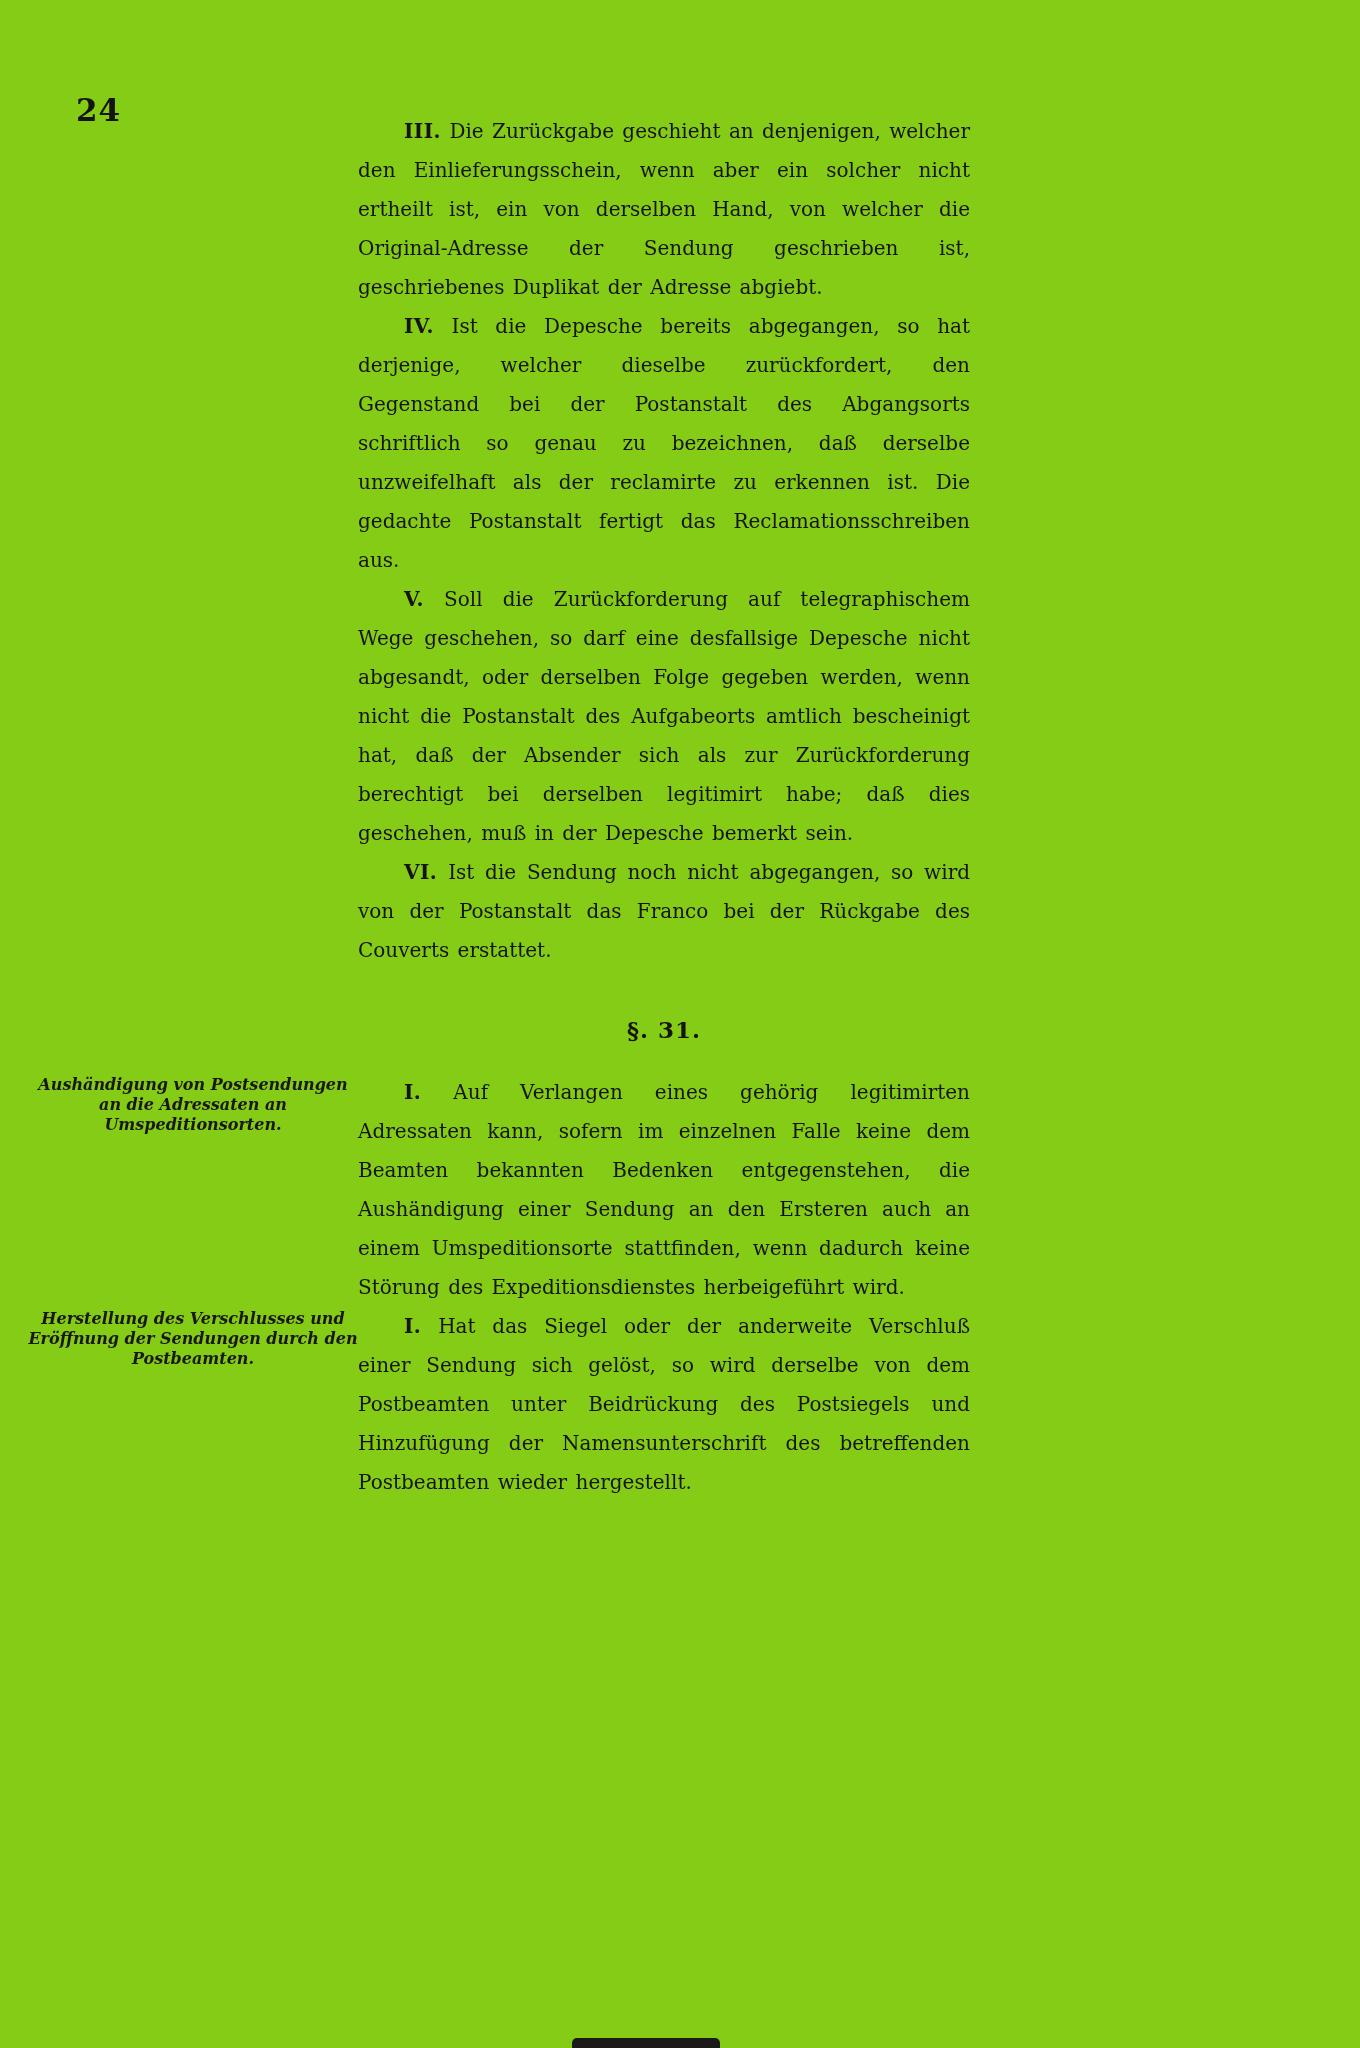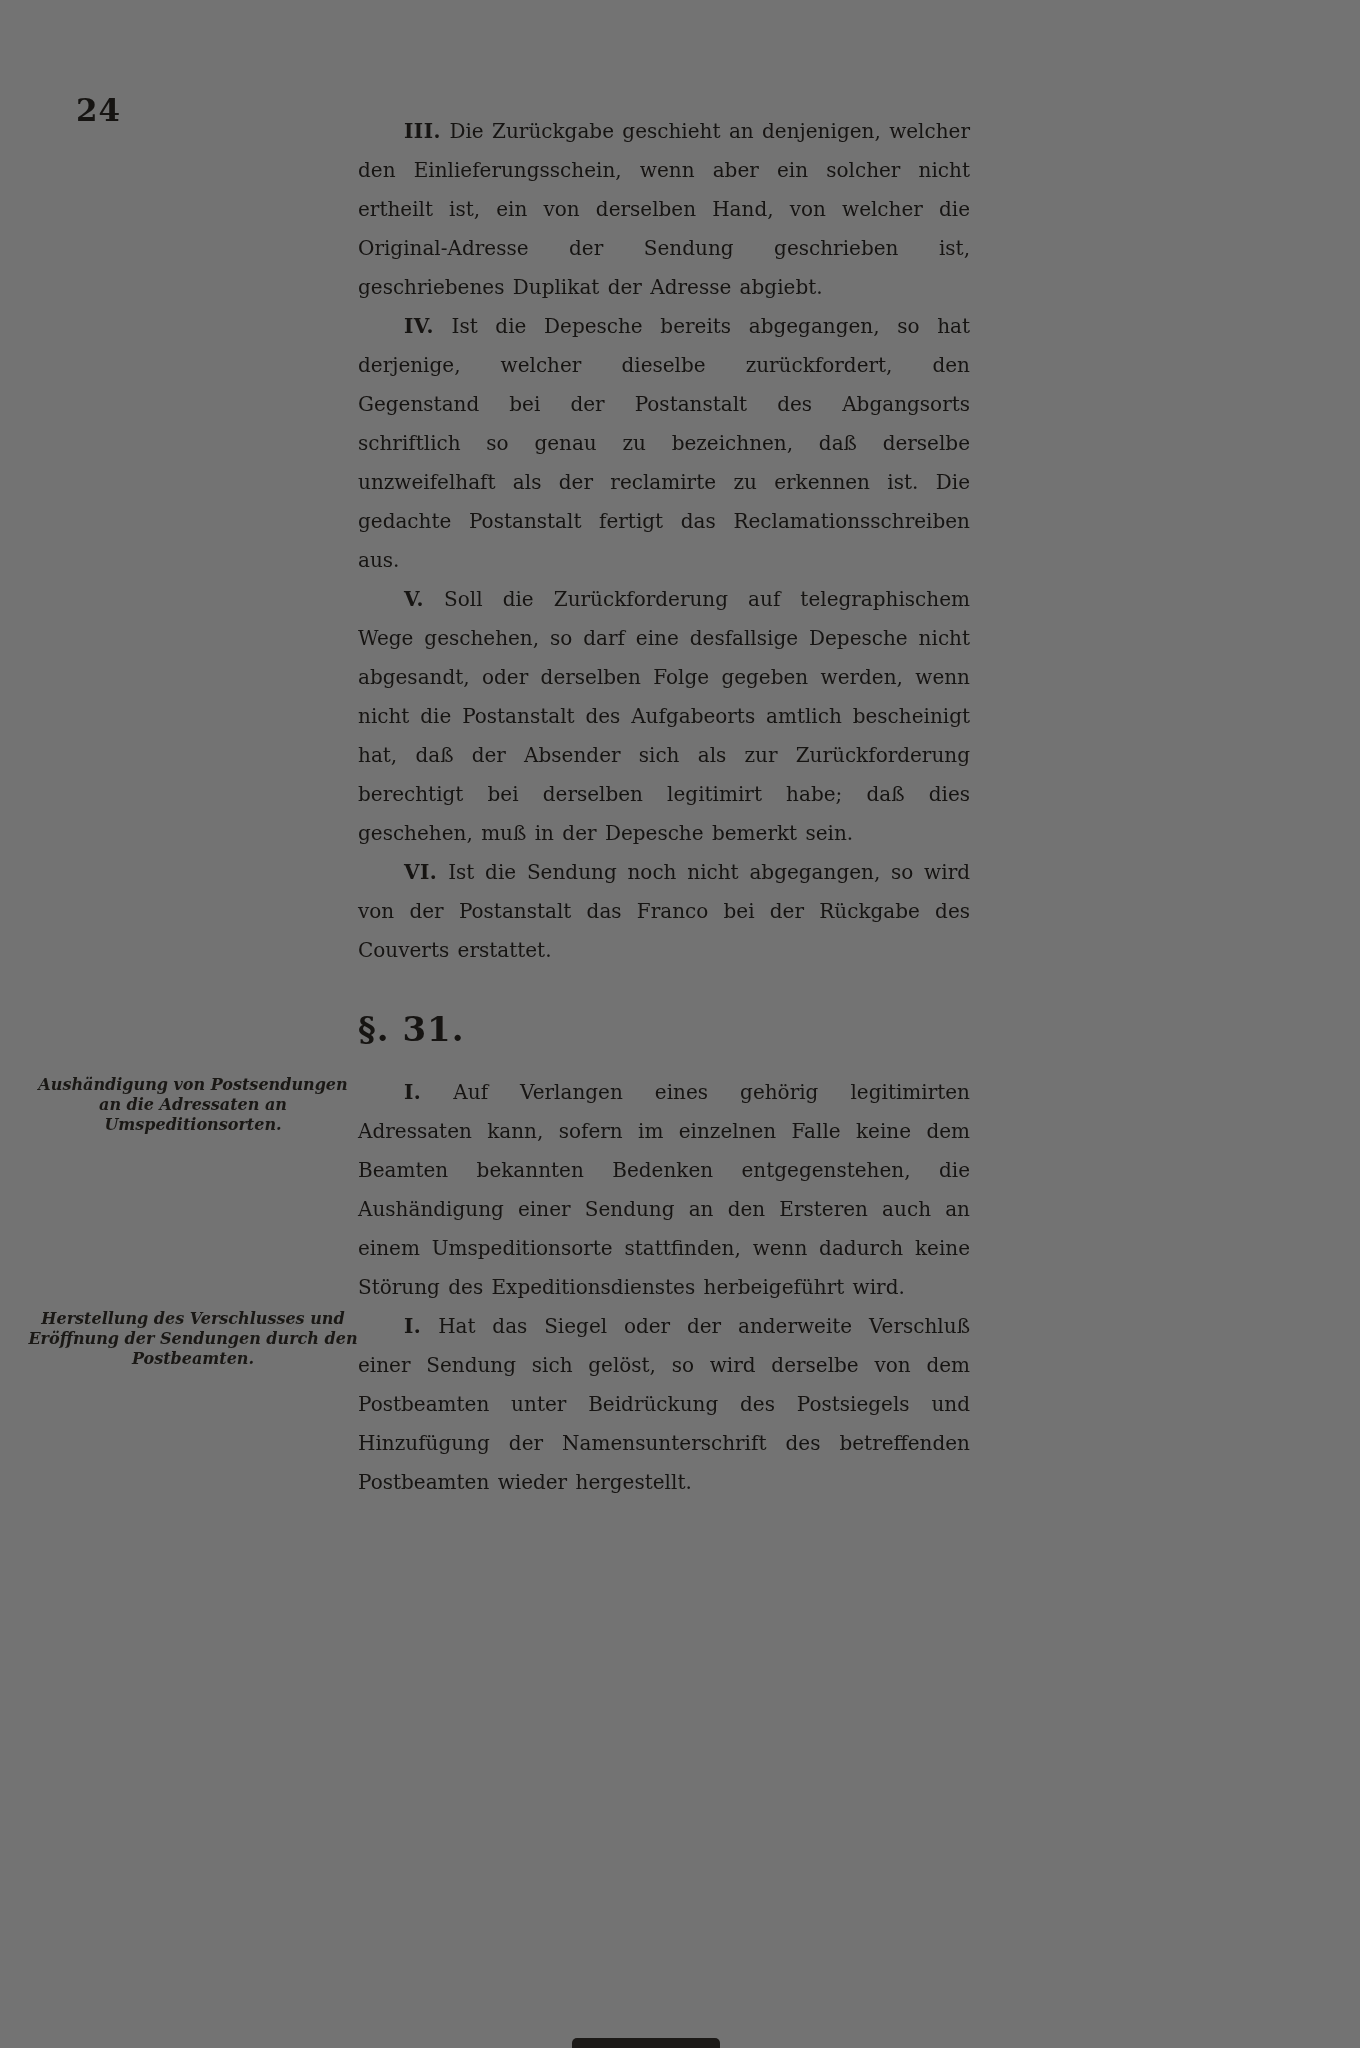--- a/index.html
+++ b/index.html
@@ -5,21 +5,21 @@
   html, body {
     margin: 0;
     padding: 0;
     background: #e8e8e6;
   }
   .page {
     position: relative;
     width: 1360px;
     height: 2048px;
     margin: 0 auto;
-    background: #737373;
+    background: #84cc16;
     overflow: hidden;
     font-family: "DejaVu Serif", "Liberation Serif", serif;
     color: #161412;
   }
   .page-number {
     position: absolute;
     left: 76px;
     top: 92px;
     font-size: 31px;
     font-weight: bold;
@@ -38,23 +38,24 @@
     text-align: justify;
     text-indent: 46px;
     word-spacing: 2px;
   }
   .para-label {
     font-weight: bold;
     letter-spacing: 0.5px;
   }
   .section-heading {
     margin: 40px 0 24px 0;
-    font-size: 34px;
+    font-size: 23px;
     line-height: 39px;
     font-weight: bold;
+    text-align: center;
     letter-spacing: 1px;
   }
   .para-wrap {
     position: relative;
   }
   .margin-note {
     position: absolute;
     left: -330px;
     top: 2px;
     width: 330px;

